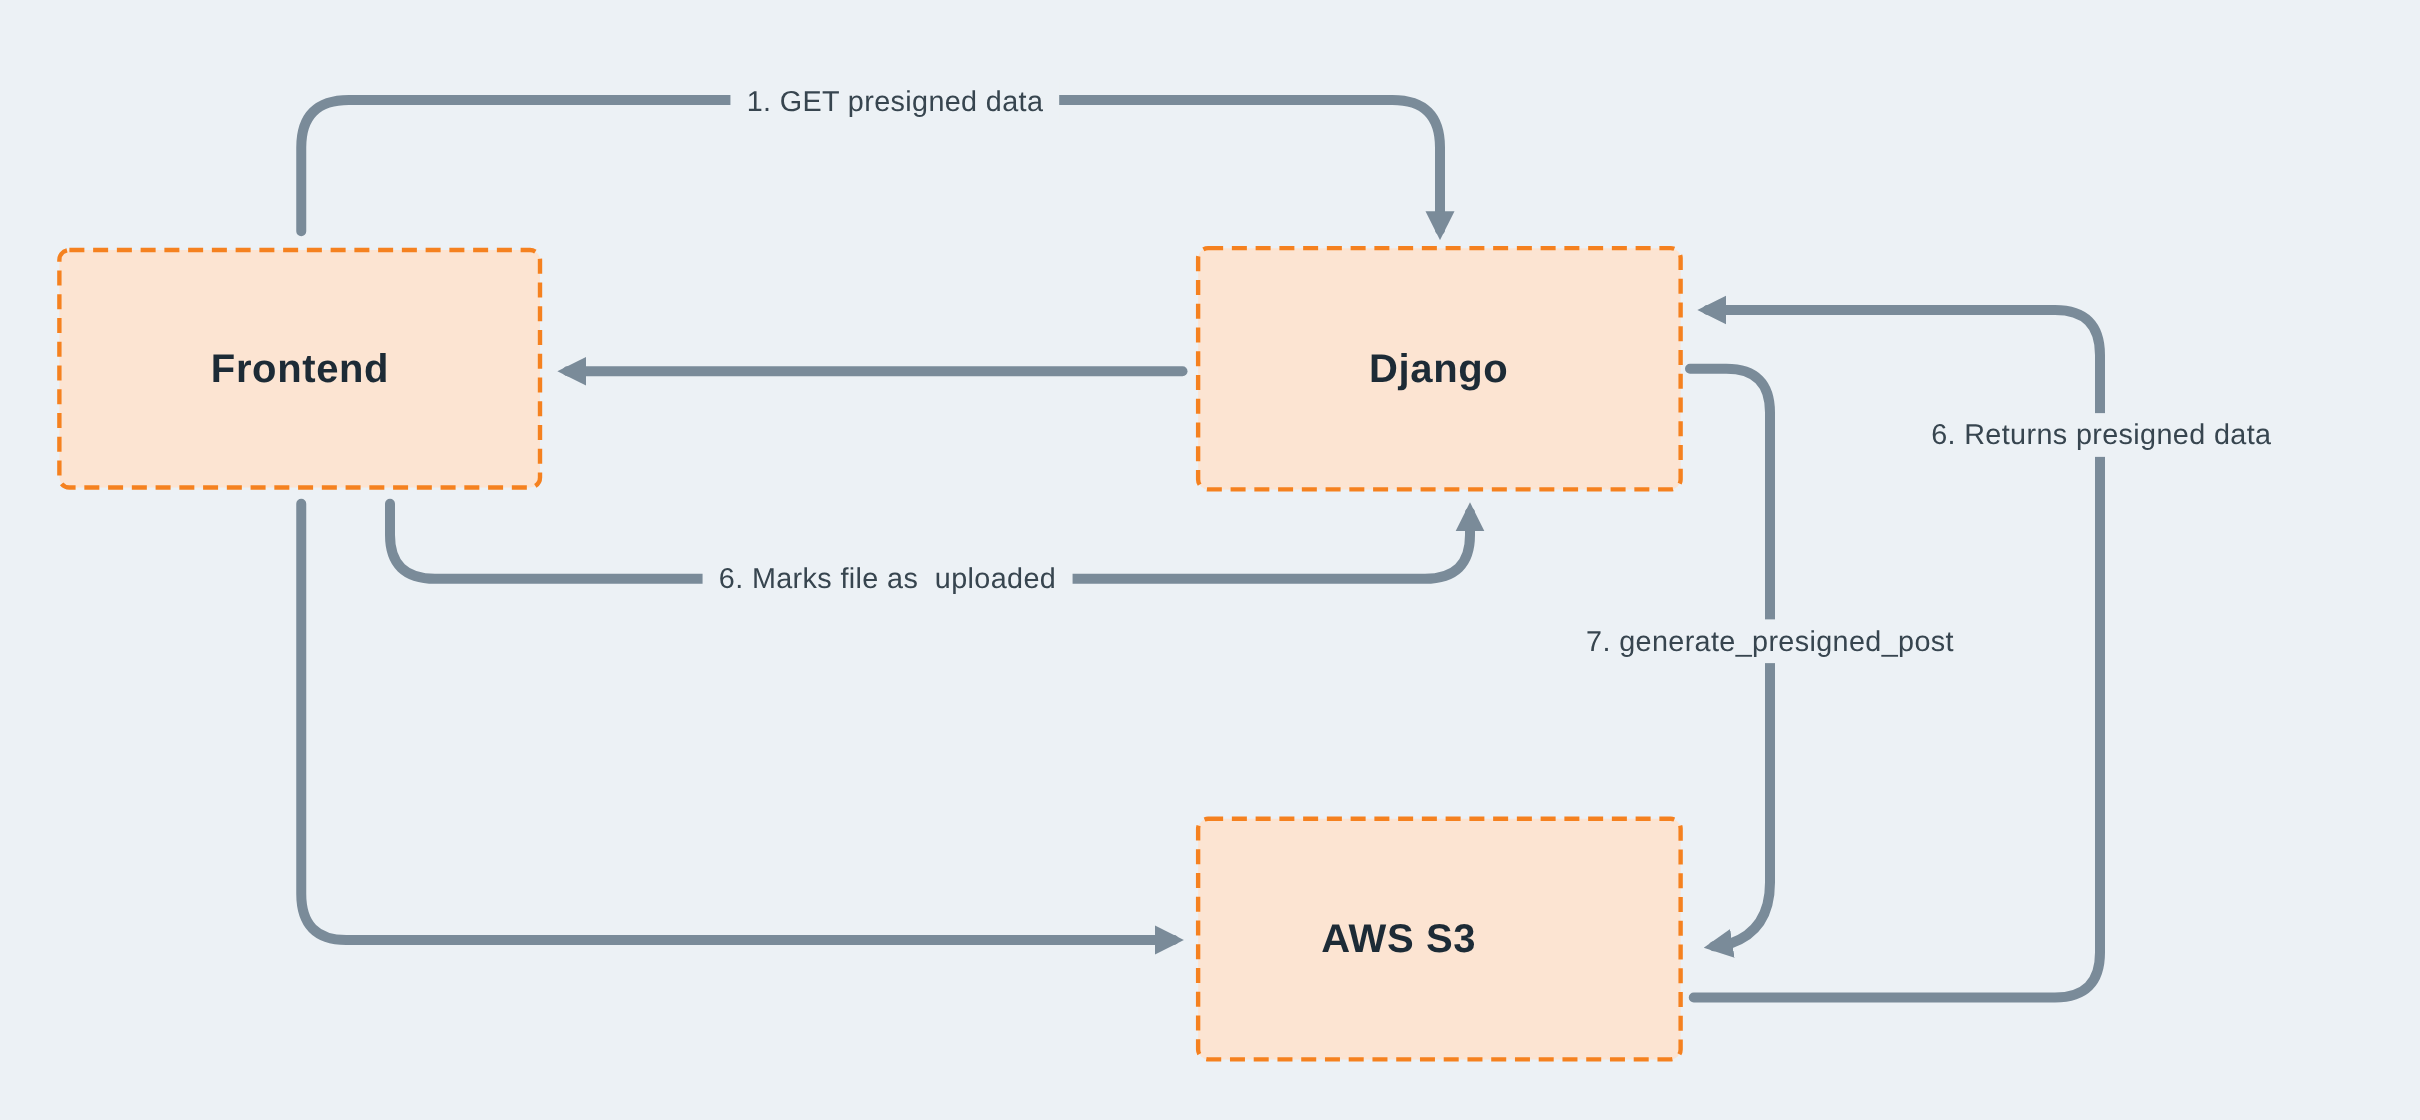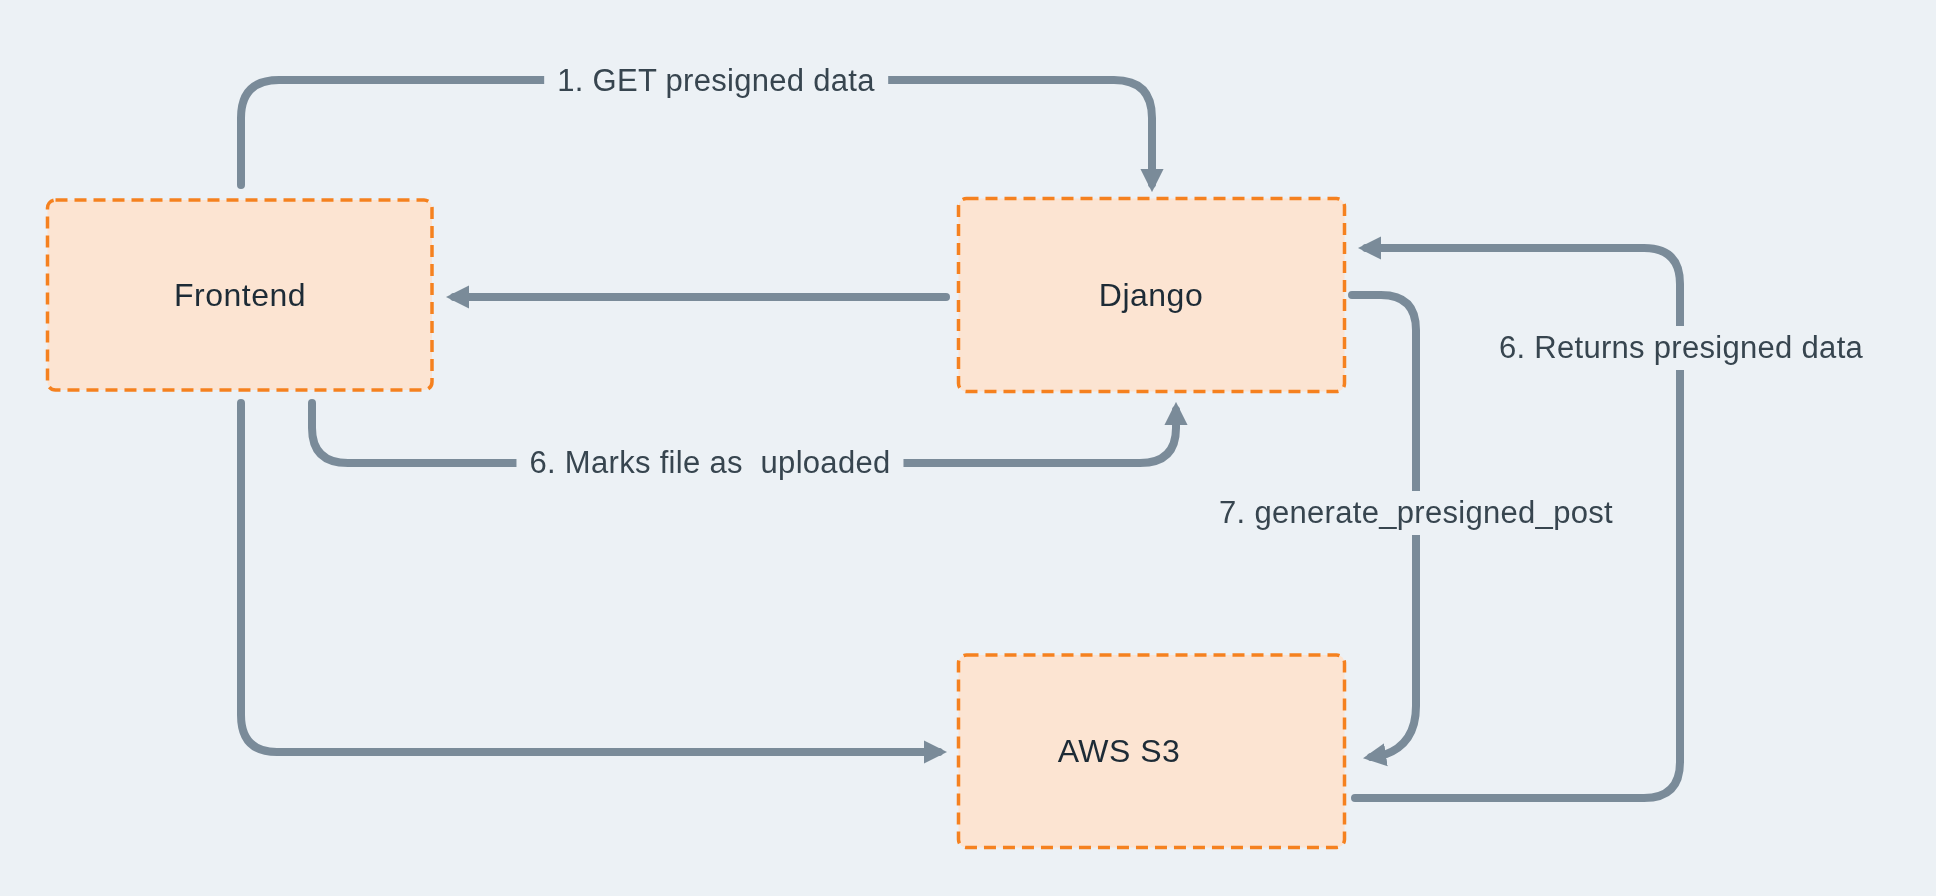--- a/index.html
+++ b/index.html
@@ -35,25 +35,26 @@
     stroke-linecap:round;
   }
   .head{fill:var(--arrow,#7a8b99);}
   .node-label{
     position:absolute;
     transform:translate(-50%,-50%);
     font-size:32px;
     color:var(--node-text,#1d2b36);
     white-space:pre;
     letter-spacing:0.5px;
+    font-weight:bold;
   }
   .edge-label{
     position:absolute;
     transform:translate(-50%,-50%);
-    font-size:31px;
+    font-size:23px;
     color:var(--label-text,#37454f);
     background:var(--background,#ecf1f5);
     padding:4px 13px;
     white-space:pre;
     letter-spacing:0.3px;
   }
 </style>
 </head>
 <body>
 

